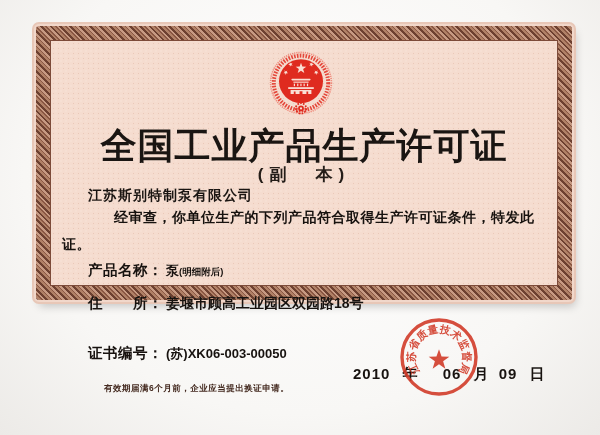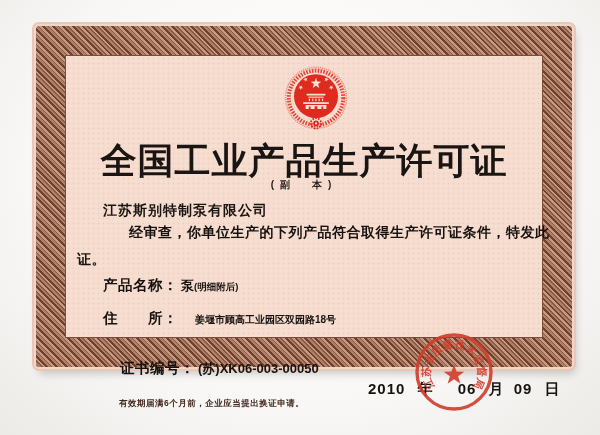--- a/index.html
+++ b/index.html
@@ -3,58 +3,58 @@
 <meta charset="utf-8">
 <style>
   html,body{margin:0;padding:0;}
   body{
     width:600px;height:435px;overflow:hidden;
     font-family:"Liberation Sans","DejaVu Sans",sans-serif;
     background:radial-gradient(ellipse at 50% 40%, #ffffff 0%, #f8f7f5 65%, #eceae7 100%);
     position:relative;
   }
   .cert{
-    position:absolute;left:36px;top:26px;width:536px;height:341px;
-    box-sizing:border-box;padding:29px;
+    position:absolute;left:36px;top:26px;width:536px;height:274px;
+    box-sizing:border-box;padding:14px;
     background:repeating-linear-gradient(45deg,#6d4030 0 2px,#b08066 2px 4px,#8a5743 4px 5px,#c79a83 5px 7px);
     box-shadow:0 0 0 2px #f1d7ca, 0 0 0 4px #e8c7b7, 3px 6px 10px rgba(0,0,0,.22);
     border-radius:3px;
   }
   .cert-inner{
     position:relative;width:100%;height:100%;box-sizing:border-box;
     border:1px solid #7d4b3a;
     background-color:#f5dccf;
     background-image:radial-gradient(#eac8b8 0.6px, transparent 0.7px),
                      radial-gradient(#fae8de 0.6px, transparent 0.7px);
     background-size:5px 5px,5px 5px;background-position:0 0,2.5px 2.5px;
   }
   .emblem{position:absolute;left:218px;top:8px;width:64px;height:74px;}
   .title{
     position:absolute;left:0;top:81px;width:100%;text-align:center;
     font-size:36px;font-weight:bold;color:#1a1512;letter-spacing:1px;white-space:nowrap;
   }
   .subtitle{
     position:absolute;left:0;top:122px;width:100%;text-align:center;
-    font-size:10px;font-weight:bold;color:#241d18;letter-spacing:6px;
+    font-size:17px;font-weight:bold;color:#241d18;letter-spacing:6px;
   }
   .company{position:absolute;left:37px;top:146px;font-size:14px;font-weight:bold;color:#1a1512;letter-spacing:1px;}
   .statement{
     position:absolute;left:11px;top:163px;width:490px;
     font-size:14px;font-weight:bold;color:#17120f;line-height:27px;
     text-indent:52px;letter-spacing:0.5px;
   }
   .frow{position:absolute;left:37px;white-space:nowrap;color:#17120f;}
   .frow .lbl{font-size:14.5px;font-weight:bold;letter-spacing:0.5px;}
-  .frow .val{font-size:10px;font-weight:bold;margin-left:17px;}
+  .frow .val{font-size:14px;font-weight:bold;margin-left:3px;}
   .frow .val-lg{font-size:13px;font-weight:bold;margin-left:3px;}
   .frow .note{font-size:9.5px;font-weight:bold;}
   .row-product{top:220px;}
   .row-residence{top:253px;}
   .row-prodaddr{top:279px;}
-  .row-certno{top:303px;margin-left:17px;}
+  .row-certno{top:303px;}
   .row-valid{top:325px;}
   .issue-date{position:absolute;left:286px;top:324px;white-space:nowrap;color:#17120f;font-weight:bold;font-size:15px;}
   .issue-date .num{letter-spacing:1px;margin-left:16px;}
   .issue-date .u1{margin-left:8px;}
   .issue-date .n2{margin-left:21px;}
   .issue-date .n3{margin-left:6px;}
   .seal{position:absolute;left:346px;top:274px;width:84px;height:84px;opacity:.9;}
   .footnote{position:absolute;left:53px;top:342px;font-size:8.5px;font-weight:bold;color:#43291f;letter-spacing:0.5px;}
 </style>
 </head>

